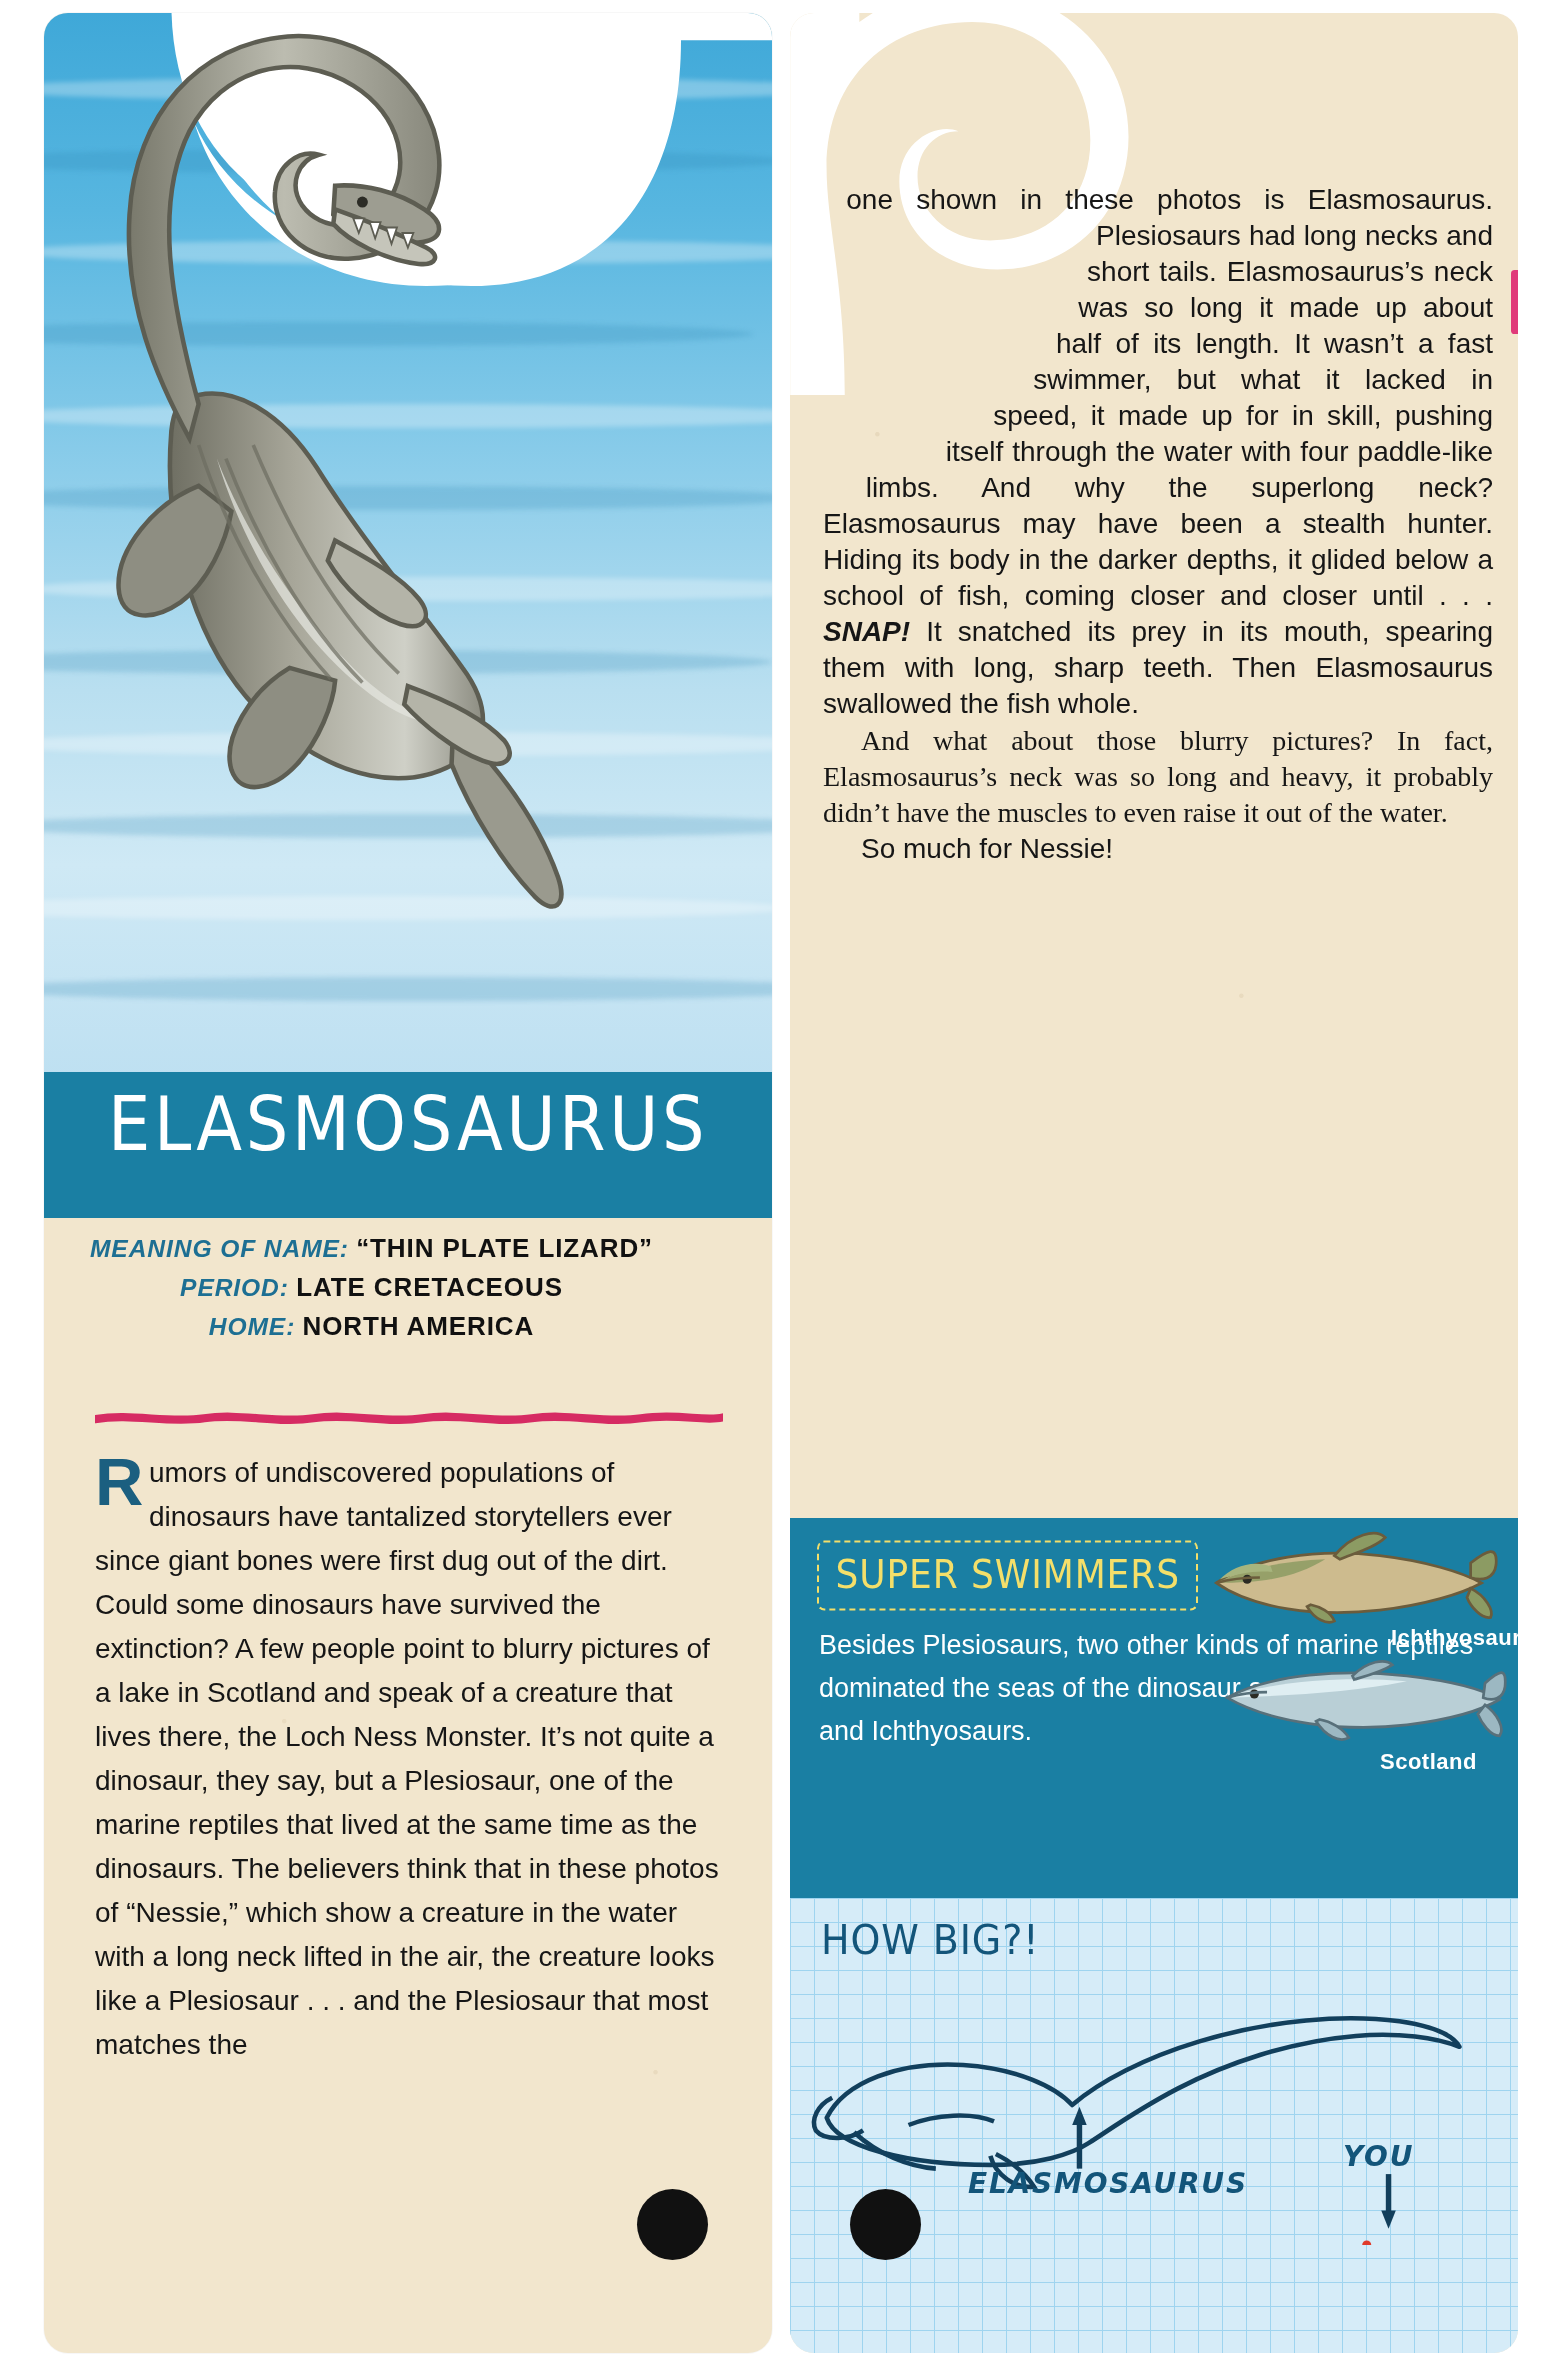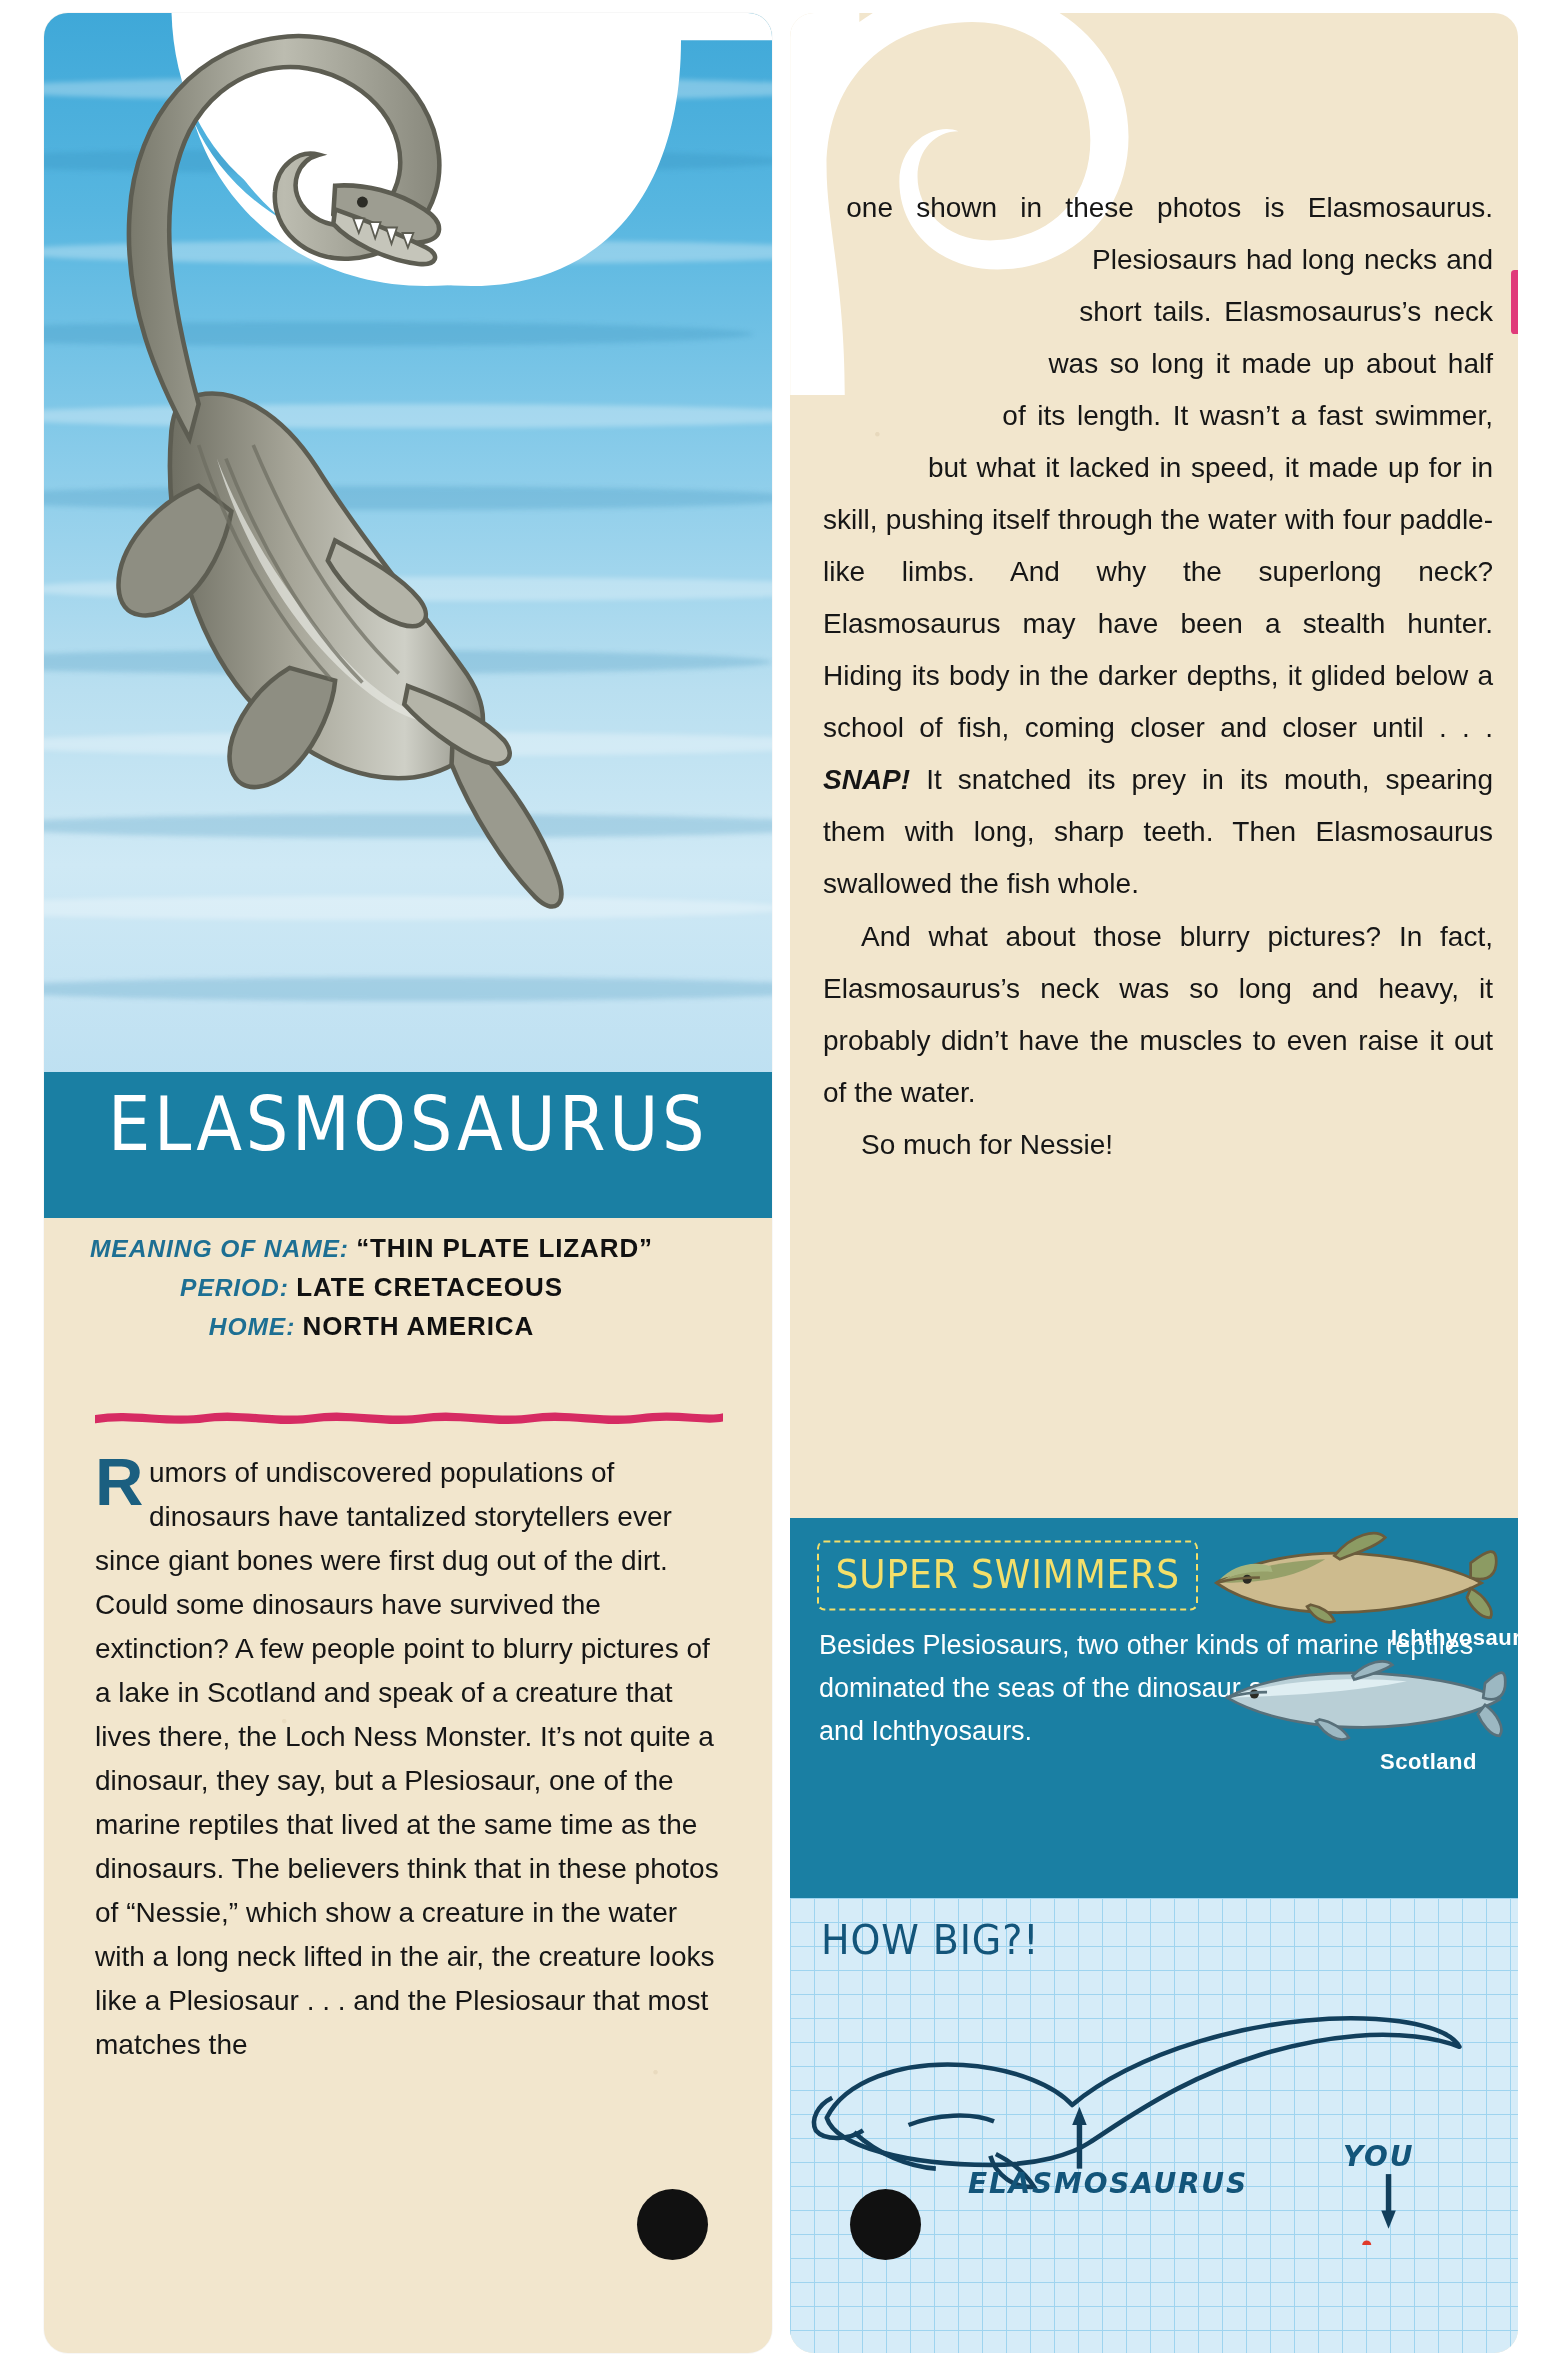--- a/index.html
+++ b/index.html
@@ -184,21 +184,21 @@
     overflow: hidden;
   }
 
   #right-body {
     position: absolute;
     left: 33px;
     top: 169px;
     width: 670px;
     color: #161616;
     font-size: 28px;
-    line-height: 52px;
+    line-height: 36px;
     text-align: justify;
     font-family: "Liberation Sans", sans-serif;
   }
   #right-body .indent { text-indent: 38px; }
   #right-body .snap { font-style: italic; font-weight: 700; }
 
   
   #swimmers {
     position: absolute;
     left: 0;
@@ -403,21 +403,21 @@
                C160,120 120,142 120,185 C120,240 165,282 228,282 C310,282 372,220 372,136
                C372,40 292,-28 196,-28 C150,-28 108,-14 76,10 L76,0 Z" fill="#ffffff"></path>
       <path d="M0,0 L340,0 L340,-20 L0,-20 Z" fill="#ffffff"></path>
     </svg>
     <div id="pink-sliver"></div>
 
     <div id="right-body">
       <svg width="0" height="0"></svg>
       <div style="float:left; width:273px; height:309px; shape-outside:polygon(0 0, 273px 0, 273px 36px, 255px 109px, 209px 182px, 136px 246px, 36px 291px, 0 309px);"></div>
       <span>one shown in these photos is Elasmosaurus. Plesiosaurs had long necks and short tails. Elasmosaurus’s neck was so long it made up about half of its length. It wasn’t a fast swimmer, but what it lacked in speed, it made up for in skill, pushing itself through the water with four paddle-like limbs. And why the superlong neck? Elasmosaurus may have been a stealth hunter. Hiding its body in the darker depths, it glided below a school of fish, coming closer and closer until . . . </span><span class="snap">SNAP!</span><span> It snatched its prey in its mouth, spearing them with long, sharp teeth. Then Elasmosaurus swallowed the fish whole.</span>
-      <div class="indent" style="margin-top:1.8px;">And what about those blurry pictures? In fact, Elasmosaurus’s neck was so long and heavy, it probably didn’t have the muscles to even raise it out of the water.</div>
+      <div class="indent" style="margin-top:1.8px;font-family:Liberation Serif, serif;">And what about those blurry pictures? In fact, Elasmosaurus’s neck was so long and heavy, it probably didn’t have the muscles to even raise it out of the water.</div>
       <div class="indent">So much for Nessie!</div>
     </div>
 
     <div id="swimmers">
       <div id="swimmers-title">SUPER SWIMMERS</div>
       <div id="swimmers-text">Besides Plesiosaurs, two other kinds of marine reptiles dominated the seas of the dinosaur age—Mosasaurs and Ichthyosaurs.</div>
 
       <svg style="position:absolute; left:408px; top:5.5px;" width="300" height="109" viewBox="0 0 330 120">
         <path d="M20,66 C60,38 130,28 200,36 C250,42 290,54 312,66 C290,78 250,90 200,96 C130,104 60,94 20,66 Z" fill="#cdbb8e" stroke="#6b5c3c" stroke-width="3"></path>
         <path d="M20,66 C46,52 90,42 140,40 C110,58 80,66 20,66 Z" fill="#8c9b63" opacity="0.85"></path>

